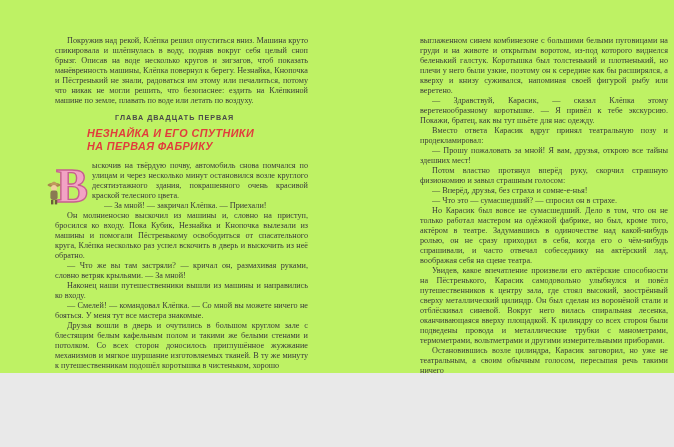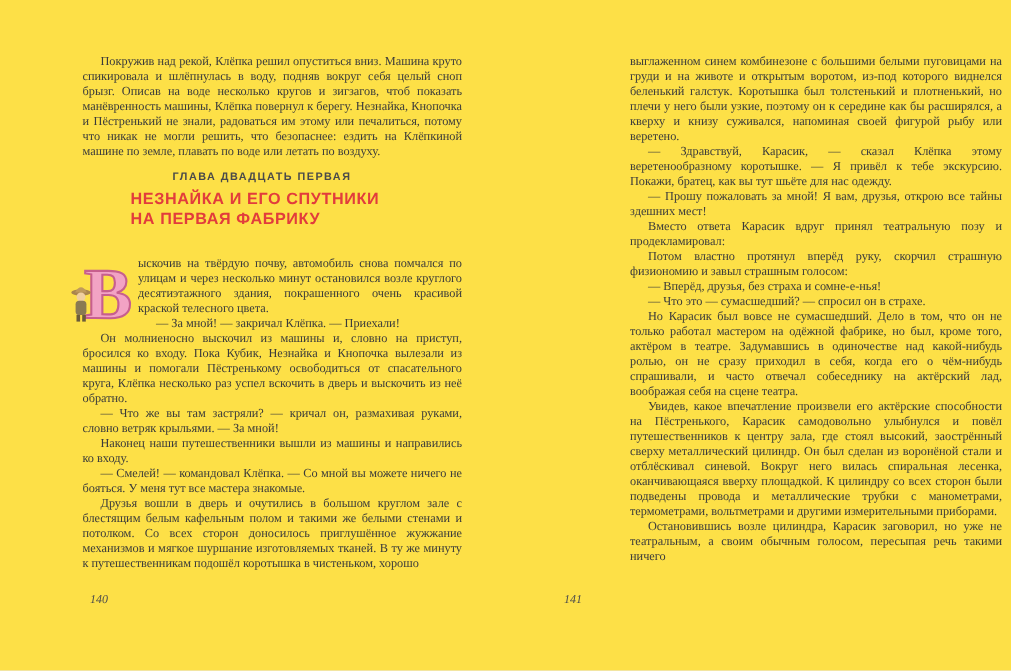--- a/index.html
+++ b/index.html
@@ -1,33 +1,33 @@
 <!DOCTYPE html>
 <html><head>
 <meta charset="utf-8">
 <style>
   html,body{margin:0;padding:0;background:#e9e9e9;}
   .spread{
-    position:relative;width:674px;height:447px;background:#fde047;
+    position:relative;width:674px;height:373px;background:#bef264;
     overflow:hidden;font-family:"Liberation Serif", serif;color:#3b3b3b;
   }
   .page{position:absolute;top:36px;}
   .page-left{left:55px;width:253px;}
   .page-right{left:377px;width:248px;margin-left:43px;}
   .para{
     margin:0;font-size:8.2px;line-height:10px;text-align:justify;
     text-indent:12px;color:#3b3b3b;
   }
   .no-indent{text-indent:0;}
   .chapter-label{
     margin:7px 0 5px 32px;
     font-family:"Liberation Sans", sans-serif;font-weight:bold;
     font-size:7.2px;letter-spacing:1px;color:#4a4a4a;padding-left:28px;
   }
-  .chapter-title{margin:0 0 19px 32px;}
+  .chapter-title{margin:0 0 9px 32px;font-style:italic;}
   .title-line{
     font-family:"Liberation Sans", sans-serif;font-weight:bold;
     font-size:10.8px;line-height:12.6px;letter-spacing:.4px;color:#e23c3c;
   }
   .opening-para{text-indent:0;}
   .drop-cap{
     float:left;width:42px;height:45px;margin:0 4px 0 -9px;
   }
   .page-num{
     position:absolute;top:395px;font-size:8px;font-style:italic;color:#4d4d4d;
@@ -83,23 +83,23 @@
       </div>
   </div>
 
   <div class="page page-right">
     <p class="para no-indent">выглаженном синем комбинезоне с большими белыми пуговицами на груди и на животе и открытым воротом, из-под которого виднелся беленький галстук. Коротышка был толстенький и плотненький, но плечи у него были узкие, поэтому он к середине как бы расширялся, а кверху и книзу суживался, напоминая своей фигурой рыбу или веретено.</p>
 
     <div>
 
         <p class="para">— Здравствуй, Карасик, — сказал Клёпка этому веретенообразному коротышке. — Я привёл к тебе экскурсию. Покажи, братец, как вы тут шьёте для нас одежду.</p>
 
+        <p class="para">Вместо ответа Карасик вдруг принял театральную позу и продекламировал:</p>
+
         <p class="para">— Прошу пожаловать за мной! Я вам, друзья, открою все тайны здешних мест!</p>
-
-        <p class="para">Вместо ответа Карасик вдруг принял театральную позу и продекламировал:</p>
 
         <p class="para">Потом властно протянул вперёд руку, скорчил страшную физиономию и завыл страшным голосом:</p>
 
         <p class="para">— Вперёд, друзья, без страха и сомне-е-нья!</p>
 
 
         <p class="para">— Что это — сумасшедший? — спросил он в страхе.</p>
 
         <p class="para">Но Карасик был вовсе не сумасшедший. Дело в том, что он не только работал мастером на одёжной фабрике, но был, кроме того, актёром в театре. Задумавшись в одиночестве над какой-нибудь ролью, он не сразу приходил в себя, когда его о чём-нибудь спрашивали, и часто отвечал собеседнику на актёрский лад, воображая себя на сцене театра.</p>
 

